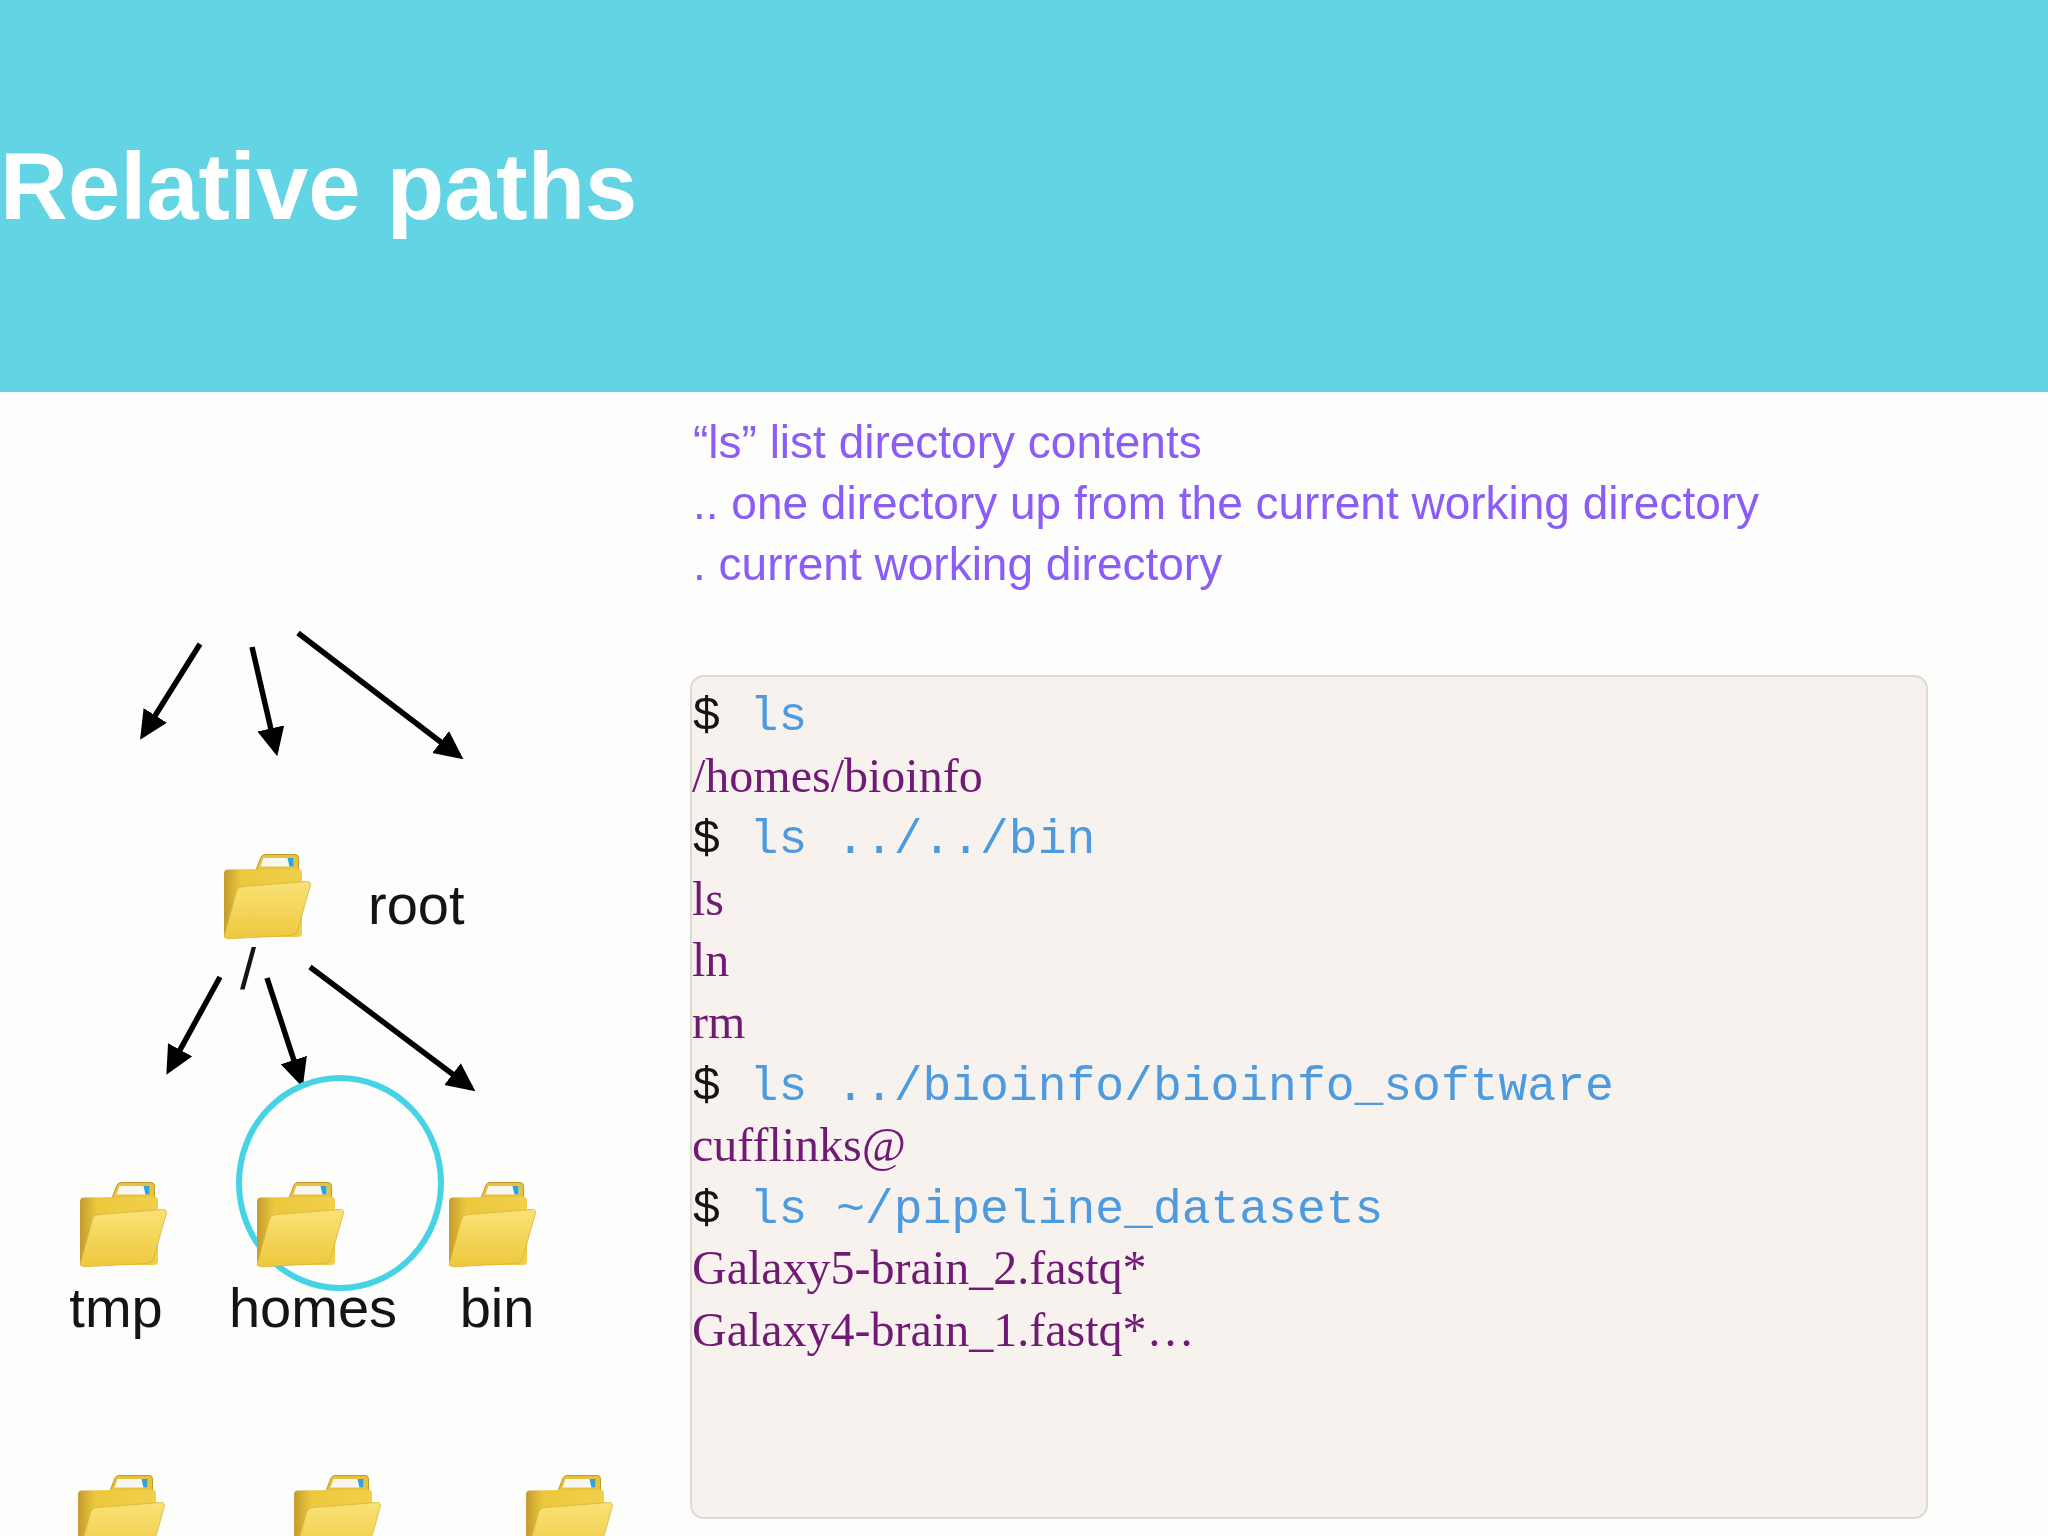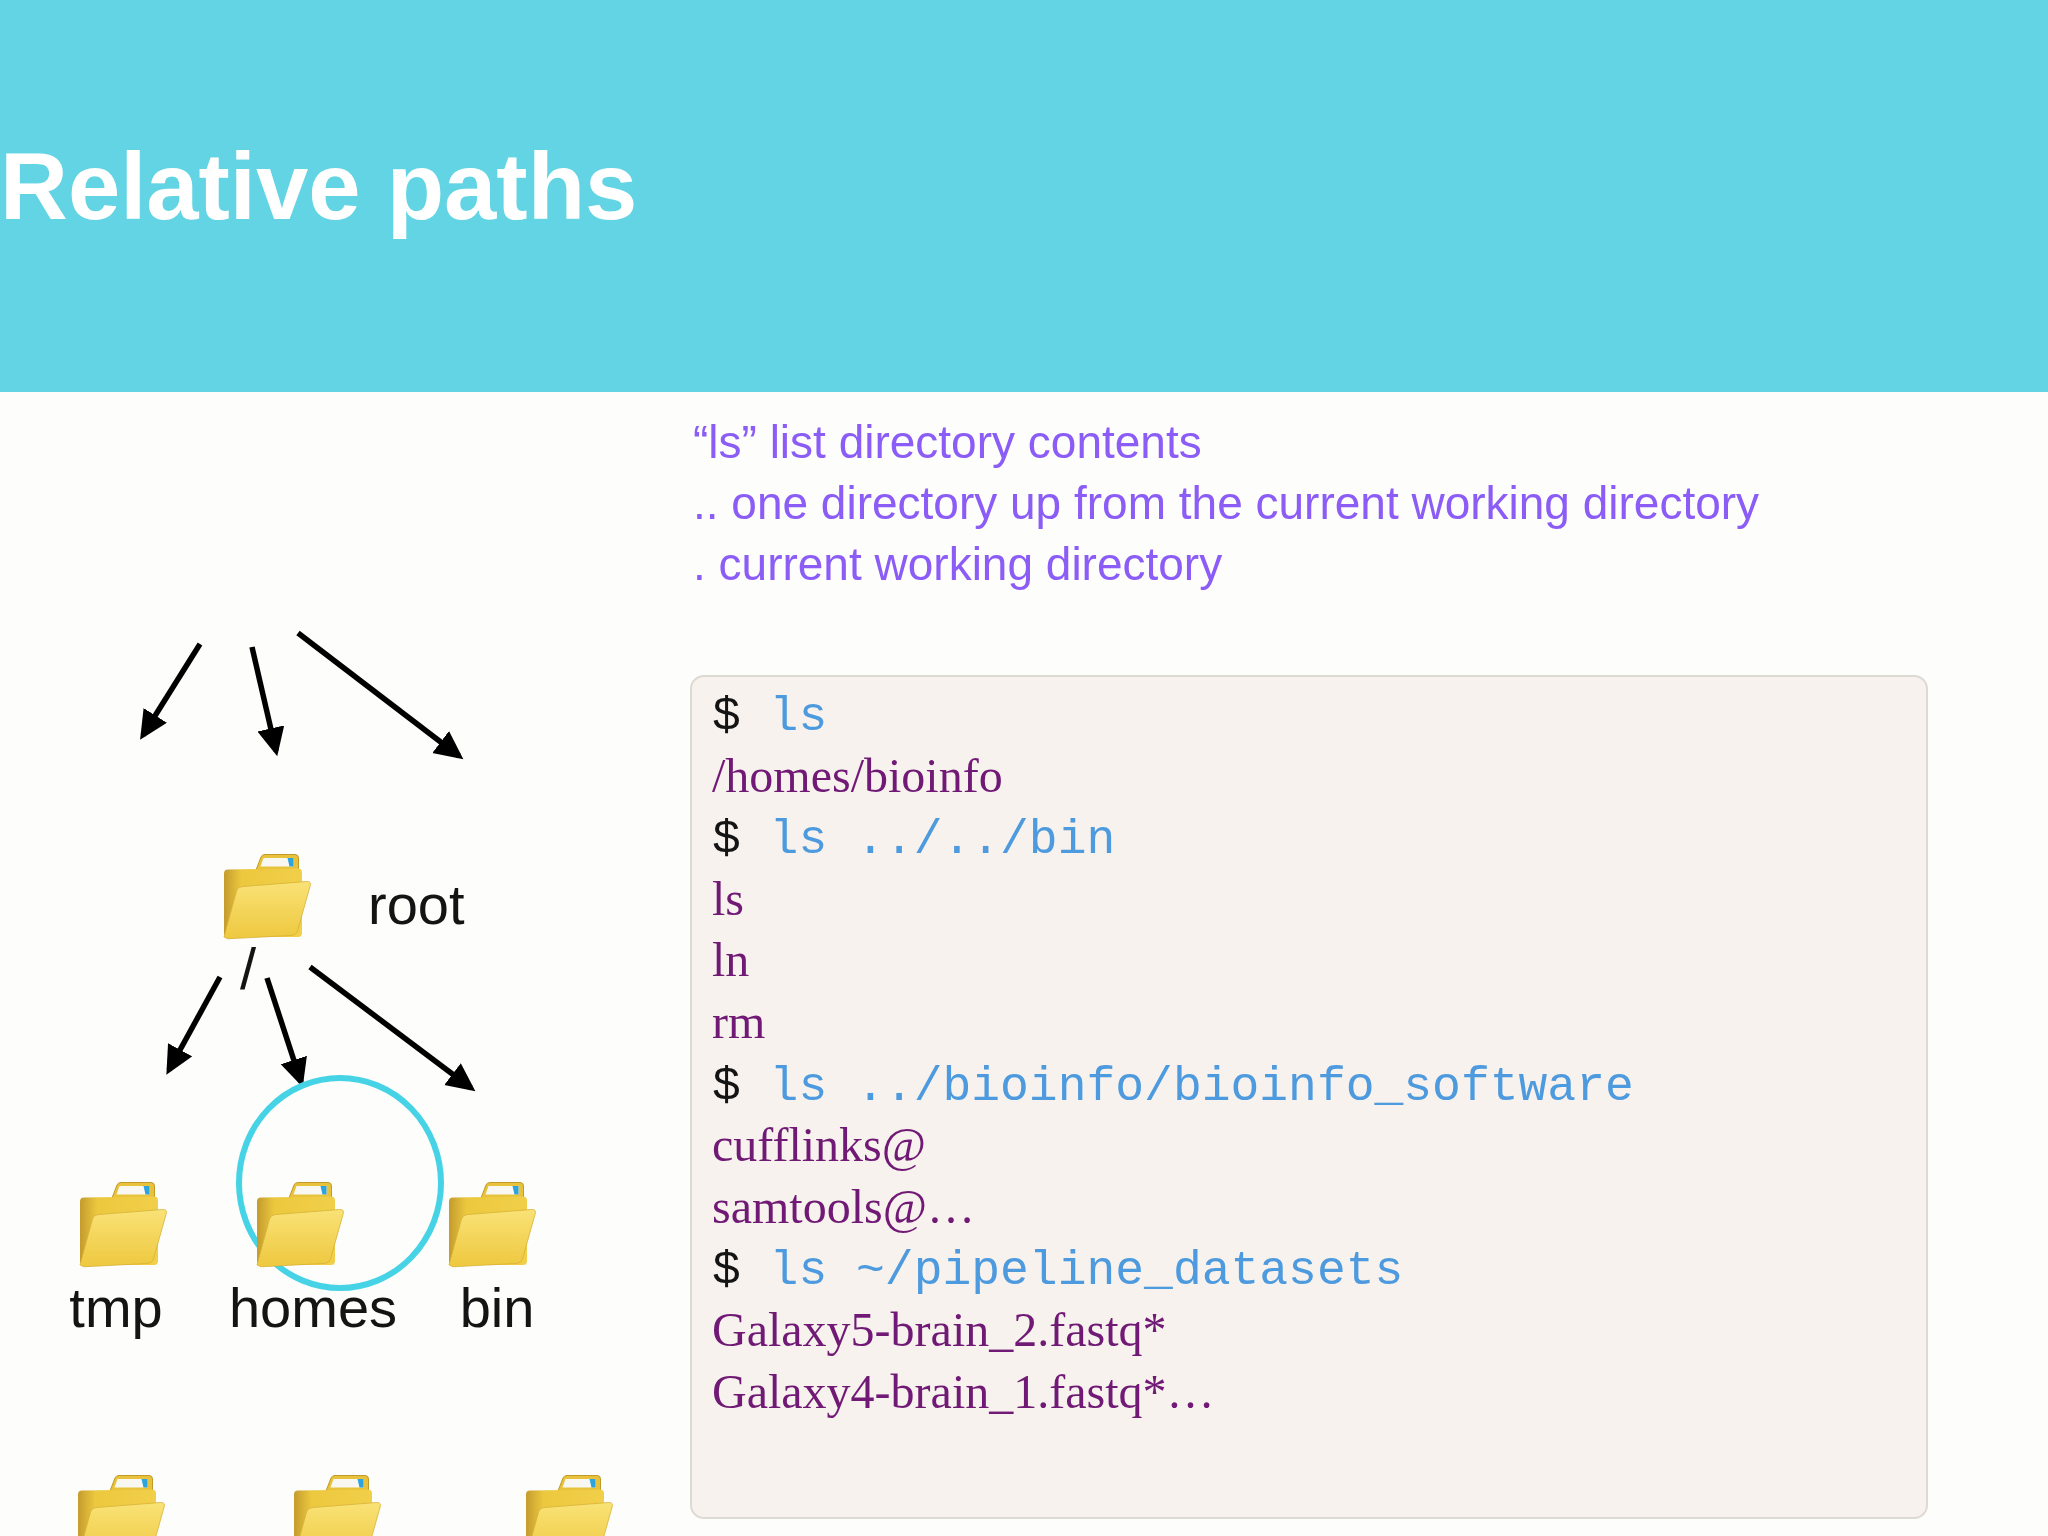--- a/index.html
+++ b/index.html
@@ -27,21 +27,21 @@
     color:#8b5cf6;font-size:46px;line-height:61px;
   }
   .note-line{white-space:pre;}
   
   .terminal{
     position:absolute;left:690px;top:675px;
     width:1238px;height:844px;box-sizing:border-box;
     background:#f7f2ed;
     border:2px solid #ddd9d3;
     border-radius:14px;
-    padding:8px 18px 8px 20px;
+    padding:8px 18px 8px 0;
     font-family:"Liberation Mono", monospace;
     font-size:48px;line-height:58.6px;
     color:#141414;
   }
   .tline{white-space:pre;}
   .tline .prompt{color:#141414;}
   .tline .cmd{color:#4d9ade;}
   .tline .out{color:#701a75;font-family:Liberation Serif, serif;}
   
   .tree{position:absolute;left:0;top:380px;width:690px;height:1000px;padding-left:43px;}
@@ -245,19 +245,18 @@
 
   <div class="terminal">
     <div class="tline"><span class="prompt">$ </span><span class="cmd">ls</span><span class="out"></span></div>
     <div class="tline"><span class="prompt"></span><span class="cmd"></span><span class="out">/homes/bioinfo</span></div>
     <div class="tline"><span class="prompt">$ </span><span class="cmd">ls ../../bin</span><span class="out"></span></div>
     <div class="tline"><span class="prompt"></span><span class="cmd"></span><span class="out">ls</span></div>
     <div class="tline"><span class="prompt"></span><span class="cmd"></span><span class="out">ln</span></div>
     <div class="tline"><span class="prompt"></span><span class="cmd"></span><span class="out">rm</span></div>
     <div class="tline"><span class="prompt">$ </span><span class="cmd">ls ../bioinfo/bioinfo_software</span><span class="out"></span></div>
     <div class="tline"><span class="prompt"></span><span class="cmd"></span><span class="out">cufflinks@</span></div>
-    <div class="tline"><span class="prompt"></span><span class="cmd"></span><span class="out">samtools@…</span></div>
     <div class="tline"><span class="prompt">$ </span><span class="cmd">ls ~/pipeline_datasets</span><span class="out"></span></div>
     <div class="tline"><span class="prompt"></span><span class="cmd"></span><span class="out">Galaxy5-brain_2.fastq*</span></div>
     <div class="tline"><span class="prompt"></span><span class="cmd"></span><span class="out">Galaxy4-brain_1.fastq*…</span></div>
   </div>
 
 </div>
 
 </body></html>

